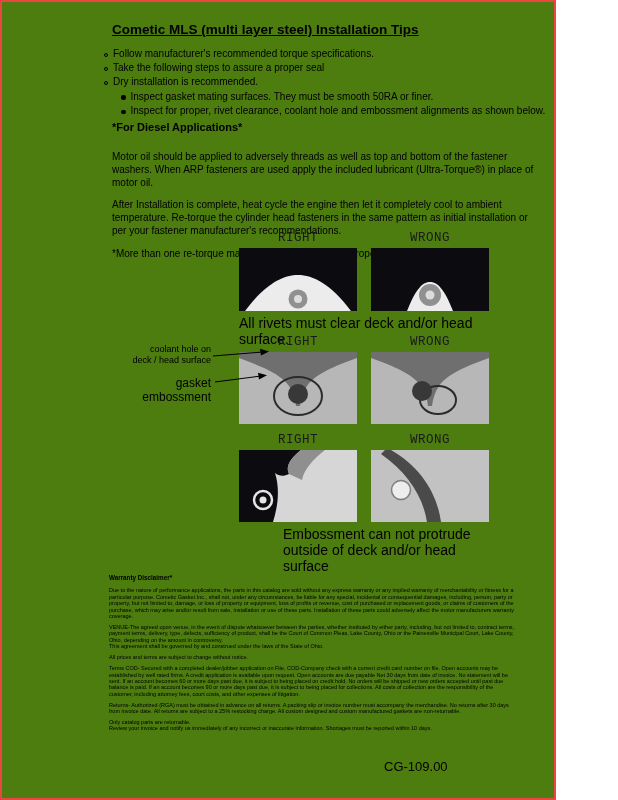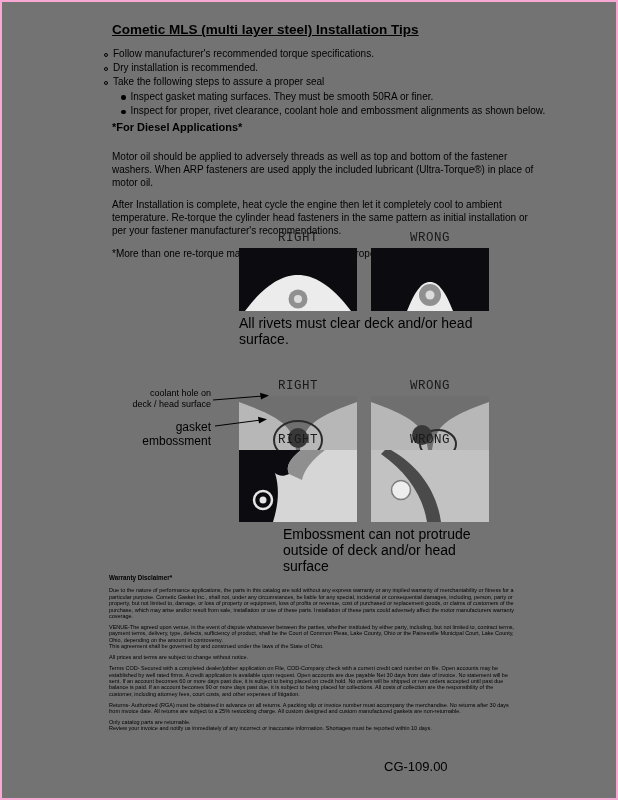--- a/index.html
+++ b/index.html
@@ -1,34 +1,34 @@
 <!DOCTYPE html>
 <html><head>
 <meta charset="utf-8">
 <style>
   * { margin:0; padding:0; box-sizing:border-box; }
   html,body { background:#ffffff; }
   body { font-family:"Liberation Sans", sans-serif; color:#000; }
-  .page { position:relative; width:618px; height:800px; background:#737373; border:2px solid #f9a8d4; overflow:hidden; }
+  .page { position:relative; width:556px; height:800px; background:#4d7c0f; border:2px solid #ef4444; overflow:hidden; }
 
   .title { position:absolute; top:20px; left:110px; font-size:13.5px; font-weight:bold; text-decoration:underline; }
 
   .tips { position:absolute; top:46px; left:102px; width:445px; list-style:none; font-size:10px; }
   .tips li { display:flex; align-items:center; margin-bottom:3.2px; }
   .tips li.sub { margin-left:17px; }
   .marker-circle { flex:0 0 auto; width:4px; height:4px; border:1px solid #000; border-radius:50%; margin:3px 5px 0 0; }
   .marker-dot { flex:0 0 auto; width:4.5px; height:4.5px; background:#000; border-radius:50%; margin:3px 5px 0 0; }
 
   .diesel { position:absolute; top:118px; left:110px; width:432px; font-size:10px; line-height:1.32; }
   .diesel h2 { font-size:11px; font-weight:bold; margin-bottom:15px; }
   .diesel p { margin-bottom:9px; }
 
   .diagrams { position:absolute; top:230px; left:237px; width:260px; }
   .dia-row { position:absolute; left:0; width:250px; }
-  .row1 { top:0; } .row2 { top:104px;margin-top:44px; } .row3 { top:202px; }
+  .row1 { top:0; } .row2 { top:104px; } .row3 { top:202px; }
   .hdr { display:flex; gap:14px; }
   .hdr span { width:118px; text-align:center; font-size:12.5px; letter-spacing:.5px; color:#1a1a1a; line-height:1;font-family:Liberation Mono, monospace; }
   .imgs { display:flex; gap:14px; margin-top:3px; }
   .imgs svg { display:block; }
   .dia-caption { margin-top:4px; font-size:14px; }
   .cap3 { width:222px;margin-left:44px; }
 
   .side-label-coolant { position:absolute; left:-128px; top:8px; width:100px; text-align:right; font-size:9px; line-height:1.2; }
   .side-label-emboss { position:absolute; left:-128px; top:40px; width:100px; text-align:right; font-size:12px; }
   .arrows { position:absolute; left:-26px; top:10px; pointer-events:none; }
@@ -46,25 +46,25 @@
 
   <h1 class="title">Cometic MLS (multi layer steel) Installation Tips</h1>
 
   <ul class="tips">
     <li>
       <span class="marker-circle"></span>
       <span>Follow manufacturer's recommended torque specifications.</span>
     </li>
     <li>
       <span class="marker-circle"></span>
-      <span>Dry installation is recommended.</span>
+      <span>Take the following steps to assure a proper seal</span>
     </li>
     <li>
       <span class="marker-circle"></span>
-      <span>Take the following steps to assure a proper seal</span>
+      <span>Dry installation is recommended.</span>
     </li>
     <li class="sub">
       <span class="marker-dot"></span>
       <span>Inspect gasket mating surfaces.  They must be smooth 50RA or finer.</span>
     </li>
     <li class="sub">
       <span class="marker-dot"></span>
       <span>Inspect for proper, rivet clearance, coolant hole and embossment alignments as shown below.</span>
     </li>
   </ul>

